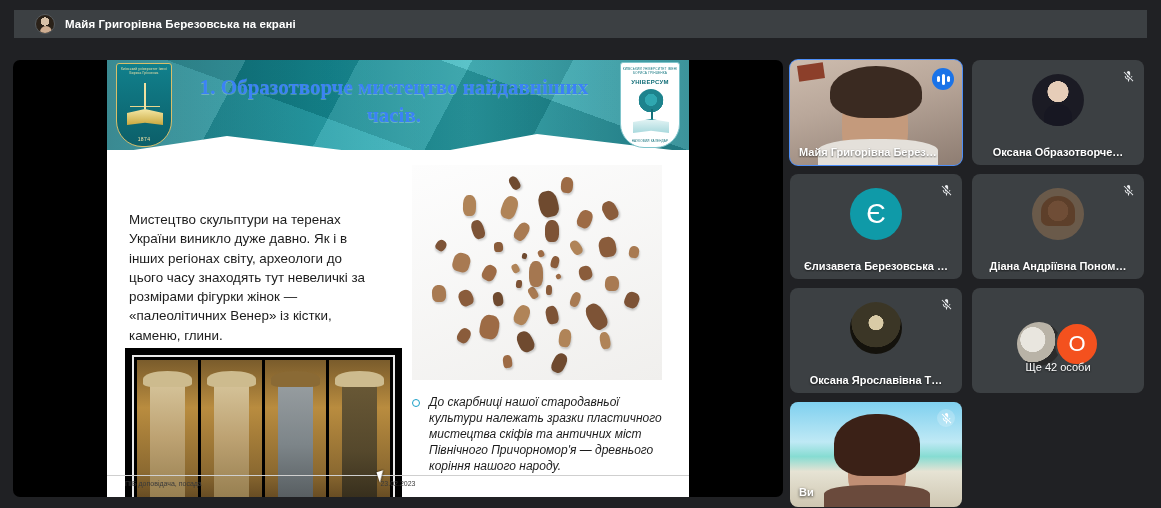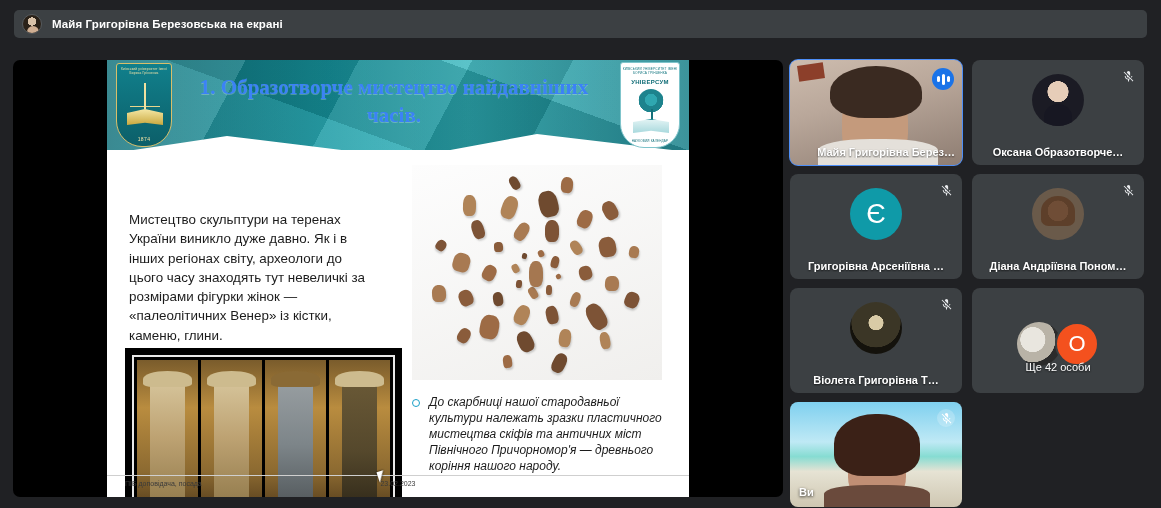--- a/index.html
+++ b/index.html
@@ -11,22 +11,22 @@
   }
 
   
   #top-bar {
     position: absolute; left: 0; top: 0; width: 1161px; height: 46px;
     background: #202124;
   }
   #presenter-pill {
     position: absolute; left: 14px; top: 10px;
     width: 1133px; height: 28px;
-    background: #3c4043; border-radius: 5px;
-    display: flex; align-items: center; padding-left: 8px; gap: 10px;
+    background: #3c4043; border-radius: 0;
+    display: flex; align-items: center; padding-left: 21px; gap: 10px;
   }
   #presenter-avatar {
     width: 20px; height: 20px; border-radius: 50%;
     background: radial-gradient(circle at 50% 36%, #d8c1a8 0 28%, #2a2118 29% 100%);
     border: 1px solid #55595c; flex: none; overflow: hidden; position: relative;
   }
   #presenter-avatar::after {
     content: ""; position: absolute; left: 4px; top: 11px;
     width: 12px; height: 12px; border-radius: 50% 50% 0 0;
     background: #cfae92;
@@ -275,21 +275,21 @@
     background:#f4511e; display:flex; align-items:center; justify-content:center;
     color:#fff; font-size:22px; border:2px solid #3c4043;
   }
 
   .tile-name {
     position: absolute; left: 0; bottom: 7px; width: 100%;
     text-align: center; color: #ffffff; font-size: 11px; font-weight: bold;
     padding: 0 7px; white-space: nowrap; overflow: hidden; text-overflow: ellipsis;
     text-shadow: 0 1px 2px rgba(0,0,0,.65);
   }
-  .tile.video-tile .tile-name { text-align: right; padding-left: 9px; }
+  .tile.video-tile .tile-name { text-align: left; padding-left: 9px; }
   .tile.more-tile .tile-name { font-weight: normal; bottom: 20px; }
   .you-label {
     position:absolute; left: 9px; bottom: 9px; color:#fff; font-size: 11px;
     font-weight: bold; text-shadow: 0 1px 3px rgba(0,0,0,.8);
   }
 
   .mic-badge {
     position: absolute; right: 7px; top: 7px; width: 18px; height: 18px;
     border-radius: 50%; display:flex; align-items:center; justify-content:center;
   }
@@ -451,42 +451,42 @@
 
   <div class="tile">
     <div class="avatar-circle av-eliza">
       <span class="avatar-initial">Є</span>
     </div>
     <div class="mic-badge plain">
       <svg width="13" height="13" viewBox="0 0 24 24" fill="#e8eaed">
         <path d="M19 11h-1.7c0 .74-.16 1.43-.43 2.05l1.23 1.23c.56-.98.9-2.09.9-3.28zM15 11.16V5c0-1.66-1.34-3-3-3S9 3.34 9 5v.18l6 5.98zM4.27 3L3 4.27l6 6V11c0 1.66 1.33 3 3 3 .22 0 .44-.03.65-.08l1.66 1.66c-.71.33-1.5.52-2.31.52-2.76 0-5.3-2.1-5.3-5.1H5c0 3.41 2.72 6.23 6 6.72V21h2v-3.28c.91-.13 1.77-.45 2.54-.9L19.73 21 21 19.73 4.27 3z"></path>
       </svg>
     </div>
-    <div class="tile-name">Григорівна Арсеніївна …</div>
+    <div class="tile-name">Єлизавета Березовська …</div>
   </div>
 
   <div class="tile">
     <div class="avatar-circle av-diana"></div>
     <div class="mic-badge plain">
       <svg width="13" height="13" viewBox="0 0 24 24" fill="#e8eaed">
         <path d="M19 11h-1.7c0 .74-.16 1.43-.43 2.05l1.23 1.23c.56-.98.9-2.09.9-3.28zM15 11.16V5c0-1.66-1.34-3-3-3S9 3.34 9 5v.18l6 5.98zM4.27 3L3 4.27l6 6V11c0 1.66 1.33 3 3 3 .22 0 .44-.03.65-.08l1.66 1.66c-.71.33-1.5.52-2.31.52-2.76 0-5.3-2.1-5.3-5.1H5c0 3.41 2.72 6.23 6 6.72V21h2v-3.28c.91-.13 1.77-.45 2.54-.9L19.73 21 21 19.73 4.27 3z"></path>
       </svg>
     </div>
     <div class="tile-name">Діана Андріївна Поном…</div>
   </div>
 
 
   <div class="tile">
     <div class="avatar-circle av-violeta"></div>
     <div class="mic-badge plain">
       <svg width="13" height="13" viewBox="0 0 24 24" fill="#e8eaed">
         <path d="M19 11h-1.7c0 .74-.16 1.43-.43 2.05l1.23 1.23c.56-.98.9-2.09.9-3.28zM15 11.16V5c0-1.66-1.34-3-3-3S9 3.34 9 5v.18l6 5.98zM4.27 3L3 4.27l6 6V11c0 1.66 1.33 3 3 3 .22 0 .44-.03.65-.08l1.66 1.66c-.71.33-1.5.52-2.31.52-2.76 0-5.3-2.1-5.3-5.1H5c0 3.41 2.72 6.23 6 6.72V21h2v-3.28c.91-.13 1.77-.45 2.54-.9L19.73 21 21 19.73 4.27 3z"></path>
       </svg>
     </div>
-    <div class="tile-name">Віолета Григорівна Т…</div>
+    <div class="tile-name">Оксана Ярославівна Т…</div>
   </div>
 
   <div class="tile more-tile">
     <div class="more-avatars">
       <div class="more-a1"></div>
       <div class="more-a2">
         <span>О</span>
       </div>
     </div>
     <div class="tile-name">Ще 42 особи</div>

